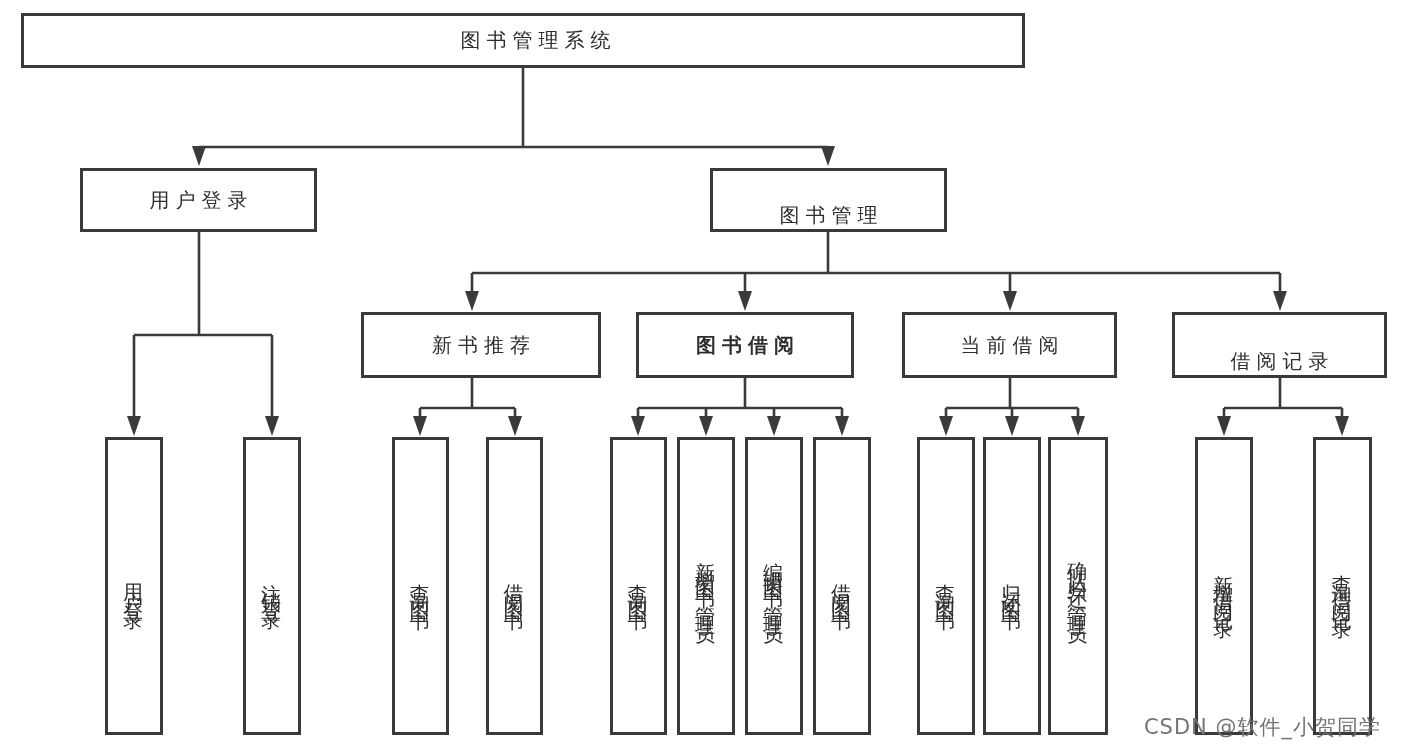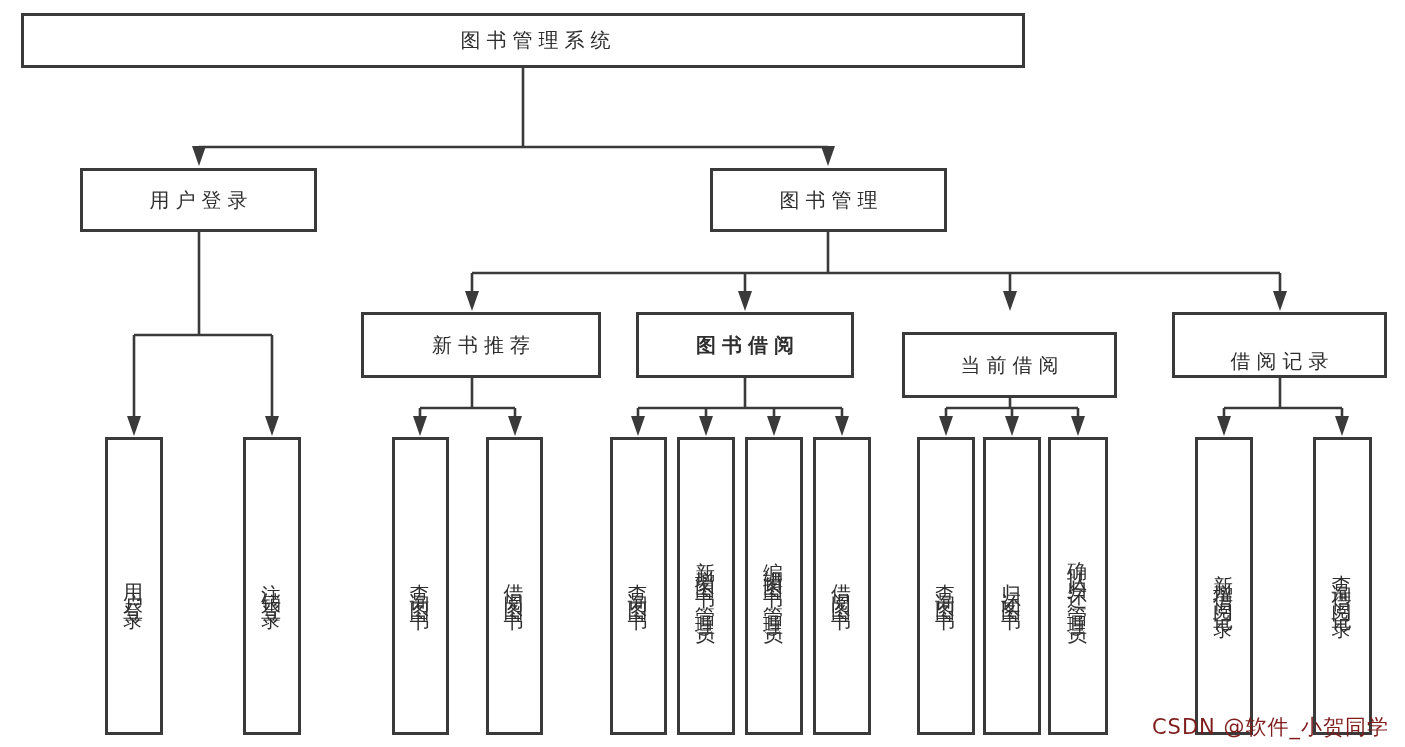--- a/index.html
+++ b/index.html
@@ -50,24 +50,24 @@
     writing-mode: vertical-rl;
     text-orientation: mixed;
     font-size: 20px;
     letter-spacing: 9px;
     white-space: nowrap;
     color: #2e2e2e;
   }
   .watermark {
     position: absolute;
     top: 713px;
-    right: 16px;
+    right: 24px;
     font-size: 21px;
     letter-spacing: 1px;
-    color: #7f1d1d;
+    color: #737373;
     white-space: nowrap;
     z-index: 5;
   }
 </style>
 </head>
 <body>
 
 <div class="canvas">
 
   <svg class="connectors" width="1405" height="747" viewBox="0 0 1405 747" xmlns="http://www.w3.org/2000/svg">
@@ -120,31 +120,31 @@
     </g>
   </svg>
 
   <div class="box" style="left:21px; top:13px; width:1004px; height:55px;padding-left:25px;">
     <span class="hlabel">图书管理系统</span>
   </div>
 
   <div class="box" style="left:80px; top:168px; width:237px; height:64px;">
     <span class="hlabel">用户登录</span>
   </div>
-  <div class="box" style="left:710px; top:168px; width:237px; height:64px;">
+  <div class="box" style="left:710px; top:168px; width:237px; height:64px;align-items:flex-end;">
     <span class="hlabel">图书管理</span>
   </div>
 
   <div class="box" style="left:361px; top:312px; width:240px; height:66px;text-align:right;">
     <span class="hlabel">新书推荐</span>
   </div>
   <div class="box" style="left:636px; top:312px; width:218px; height:66px;font-weight:bold;">
     <span class="hlabel">图书借阅</span>
   </div>
-  <div class="box" style="left:902px; top:312px; width:215px; height:66px;margin-top:20px;">
+  <div class="box" style="left:902px; top:312px; width:215px; height:66px;">
     <span class="hlabel">当前借阅</span>
   </div>
   <div class="box" style="left:1172px; top:312px; width:215px; height:66px;align-items:flex-end;">
     <span class="hlabel">借阅记录</span>
   </div>
 
   <div class="box" style="left:105px; top:437px; width:58px; height:298px;">
     <span class="vlabel">用户登录</span>
   </div>
   <div class="box" style="left:243px; top:437px; width:58px; height:298px;">

